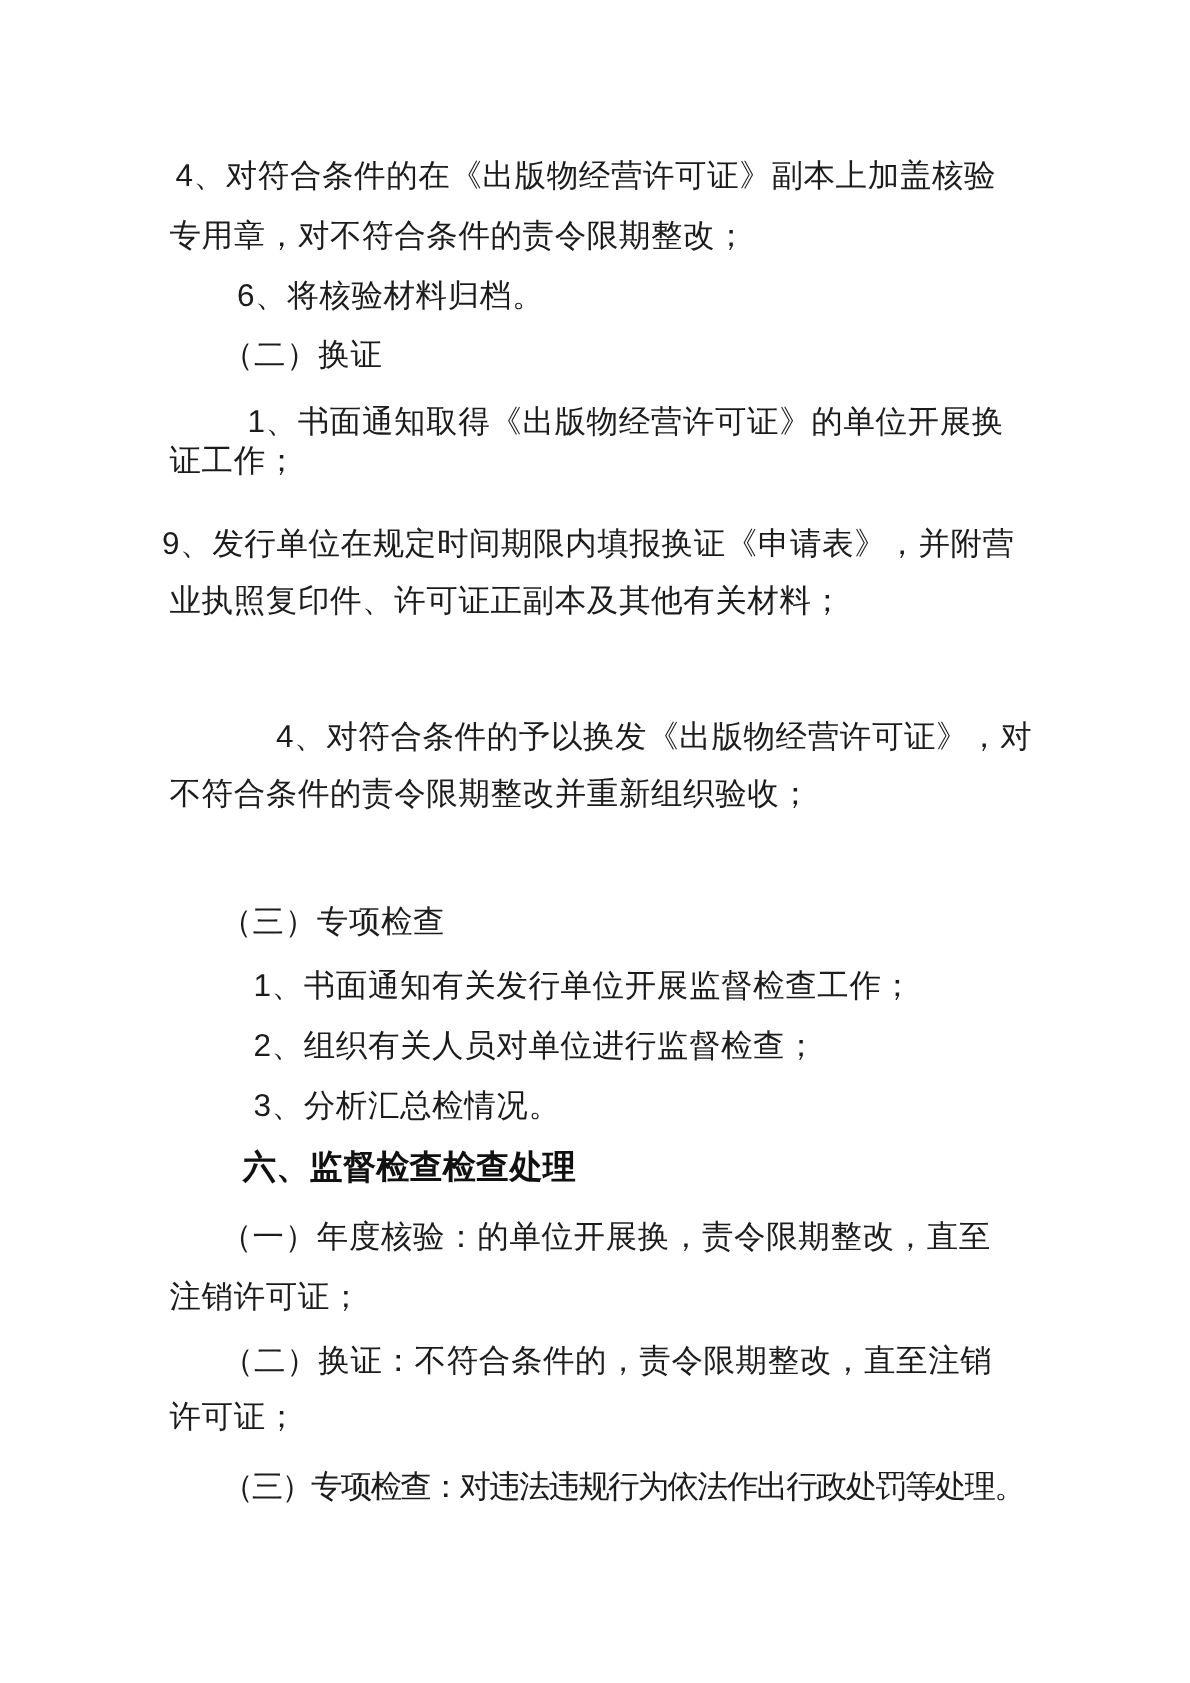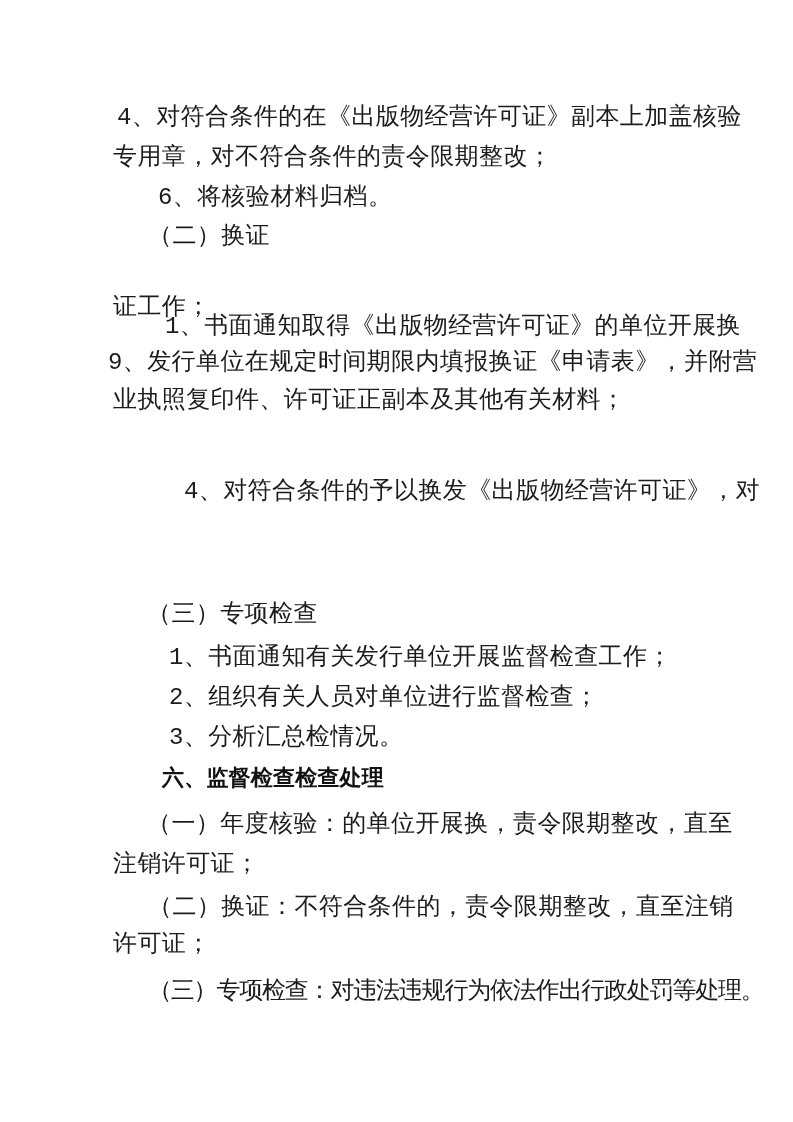--- a/index.html
+++ b/index.html
@@ -12,50 +12,51 @@
     width: 793px;
     height: 1122px;
     background: #ffffff;
     overflow: hidden;
     font-family: "Liberation Serif", "DejaVu Serif", serif;
   }
   .line {
     position: absolute;
     height: 40px;
     line-height: 40px;
-    font-size: 24px;
+    font-size: 21px;
     letter-spacing: 0.4px;
     color: #1c1c1c;
     white-space: pre;
-    font-family: Liberation Mono, monospace;
+    font-family: Liberation Sans, sans-serif;
   }
   .heading {
     font-family: "Liberation Sans", "DejaVu Sans", sans-serif;
     font-weight: 700;
     font-size: 22px;
     letter-spacing: 0.2px;
     color: #111111;
   }
   .condensed {
     letter-spacing: -1.2px;
   }
 </style>
 </head>
 <body>
 
 <div class="page">
   <div class="line" style="left:117px; top:98px;">4、对符合条件的在《出版物经营许可证》副本上加盖核验</div>
   <div class="line" style="left:113px; top:138px;">专用章，对不符合条件的责令限期整改；</div>
   <div class="line" style="left:158px; top:178px;">6、将核验材料归档。</div>
   <div class="line" style="left:148px; top:217px;">（二）换证</div>
-  <div class="line" style="left:165px; top:262px;margin-top:45px;">1、书面通知取得《出版物经营许可证》的单位开展换</div>
+  <div class="line" style="left:165px; top:262px;">1、书面通知取得《出版物经营许可证》的单位开展换</div>
   <div class="line" style="left:113px; top:288px;">证工作；</div>
   <div class="line" style="left:108px; top:343px;">9、发行单位在规定时间期限内填报换证《申请表》，并附营</div>
   <div class="line" style="left:113px; top:381px;">业执照复印件、许可证正副本及其他有关材料；</div>
   <div class="line" style="left:184px; top:472px;">4、对符合条件的予以换发《出版物经营许可证》，对</div>
+  <div class="line" style="left:113px; top:510px;">不符合条件的责令限期整改并重新组织验收；</div>
   <div class="line" style="left:147px; top:595px;">（三）专项检查</div>
   <div class="line" style="left:169px; top:638px;">1、书面通知有关发行单位开展监督检查工作；</div>
   <div class="line" style="left:169px; top:678px;">2、组织有关人员对单位进行监督检查；</div>
   <div class="line" style="left:169px; top:718px;">3、分析汇总检情况。</div>
   <div class="line heading" style="left:162px; top:758px;text-align:center;">六、监督检查检查处理</div>
   <div class="line" style="left:147px; top:805px;">（一）年度核验：的单位开展换，责令限期整改，直至</div>
   <div class="line" style="left:113px; top:845px;">注销许可证；</div>
   <div class="line" style="left:148px; top:888px;">（二）换证：不符合条件的，责令限期整改，直至注销</div>
   <div class="line" style="left:113px; top:925px;">许可证；</div>
   <div class="line condensed" style="left:148px; top:972px;">（三）专项检查：对违法违规行为依法作出行政处罚等处理。</div>

